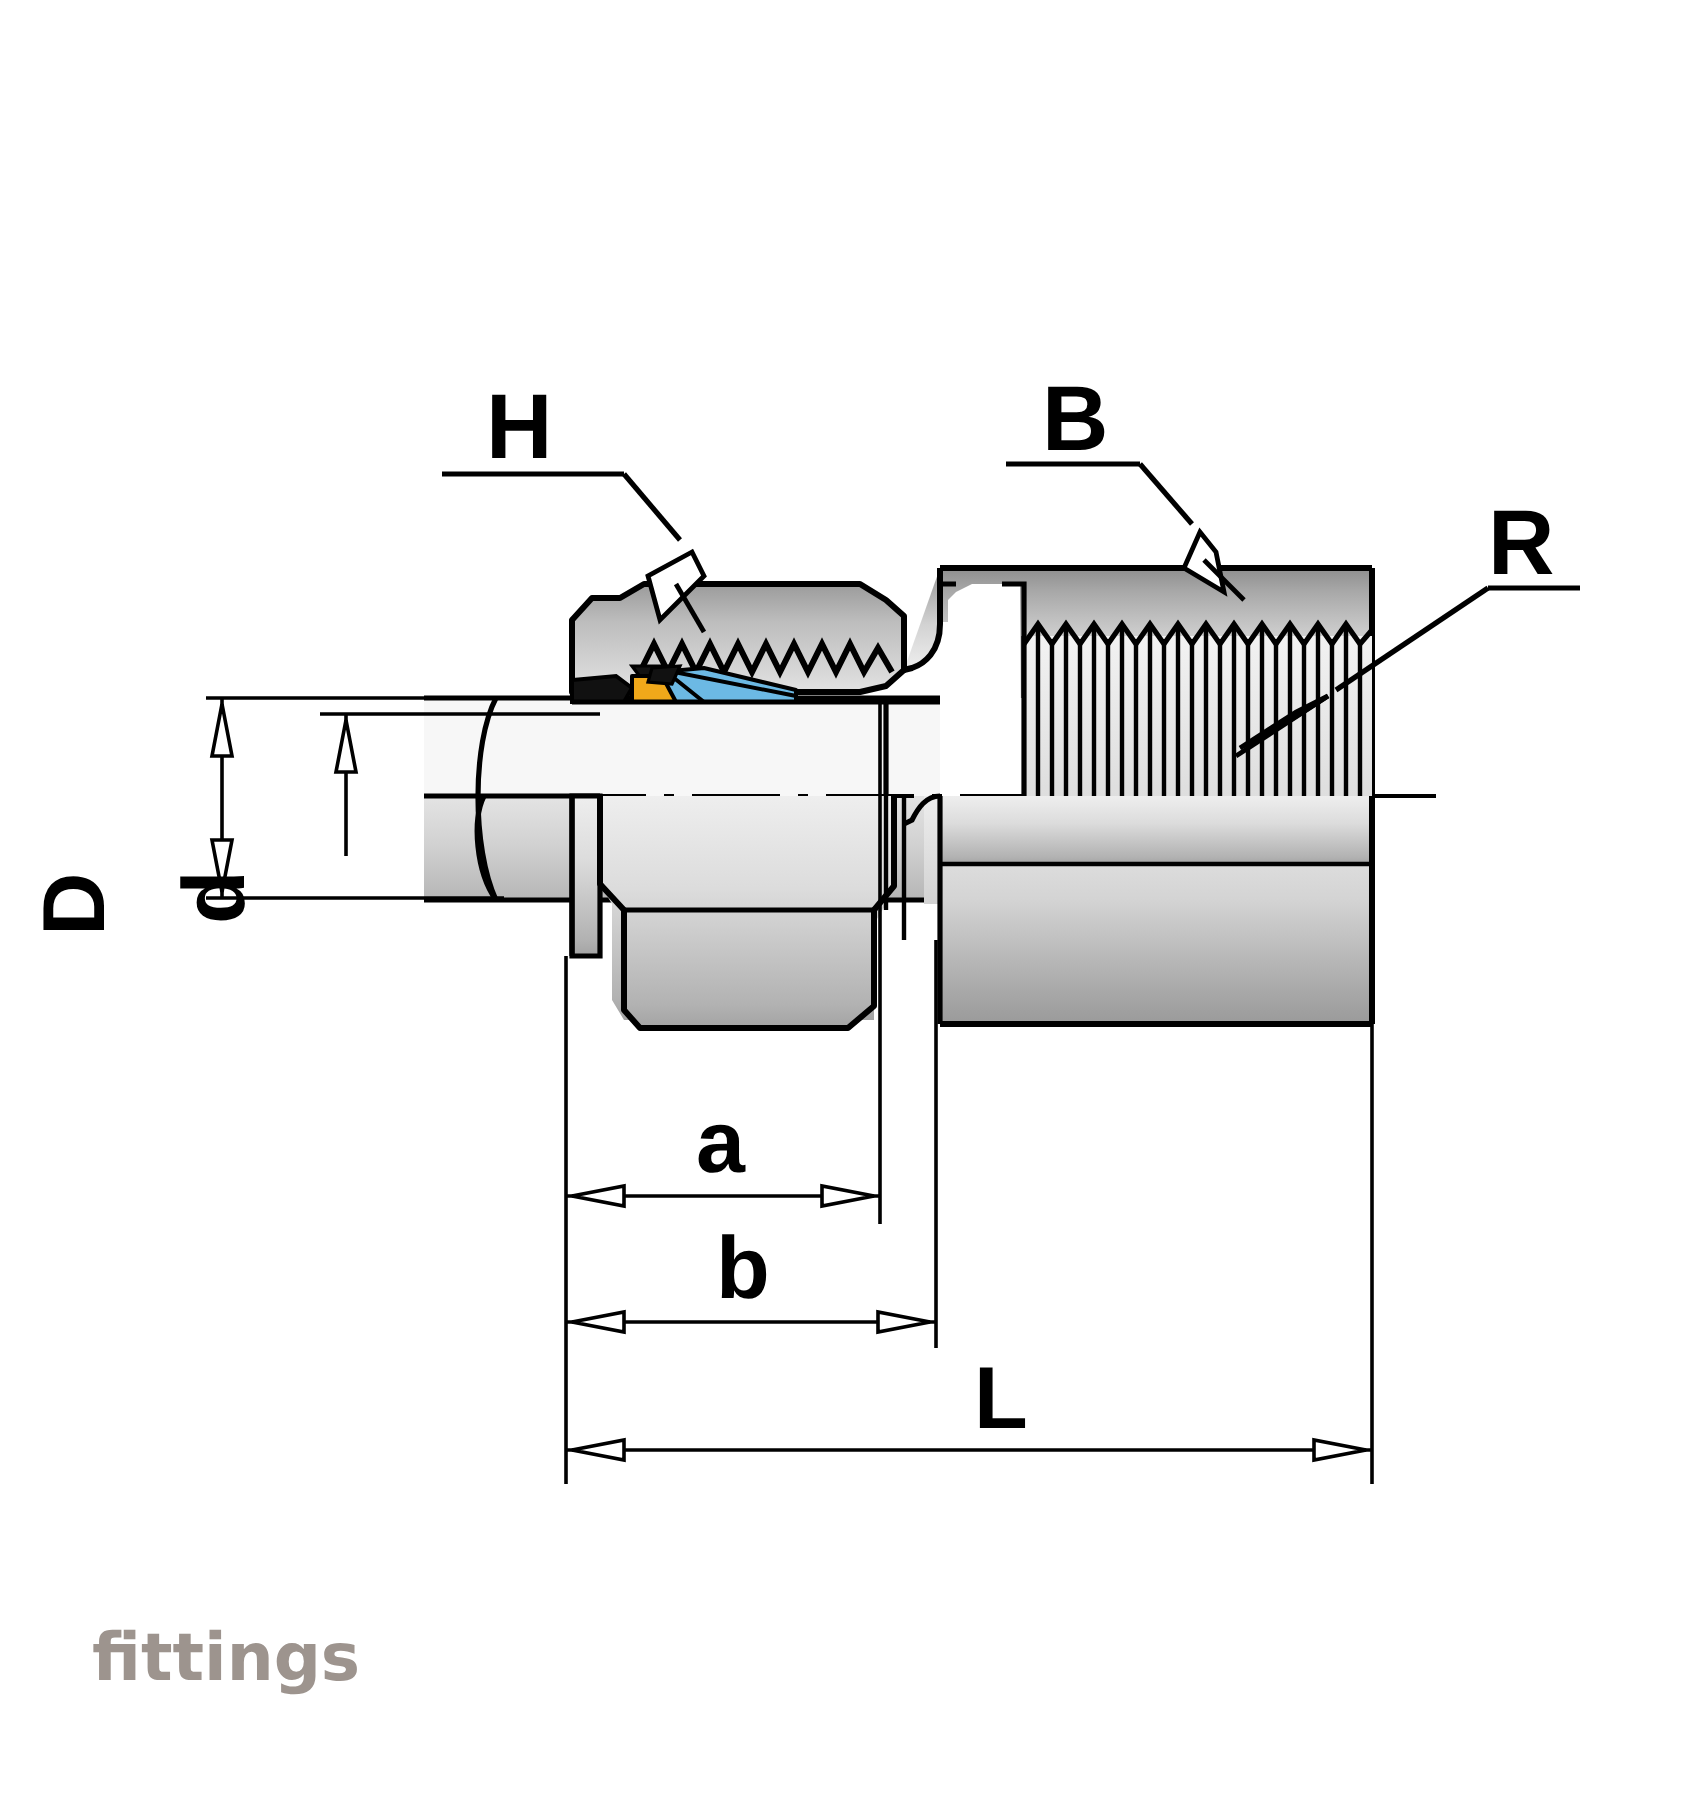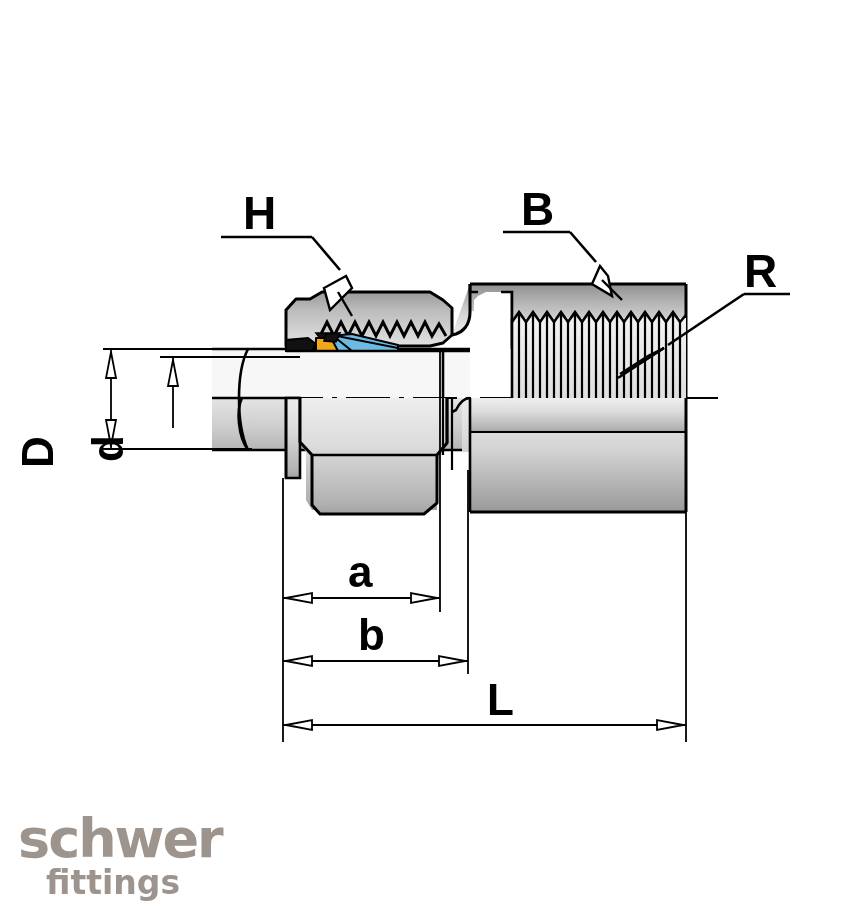--- a/index.html
+++ b/index.html
@@ -258,17 +258,16 @@
 
   <div class="lbl dim rot90" style="left:130px;top:418px;">d</div>
 
   <div class="lbl dim" style="left:348px;top:550px;">a</div>
 
   <div class="lbl dim" style="left:358px;top:613px;">b</div>
 
   <div class="lbl dim" style="left:487px;top:678px;">L</div>
 
   <div id="logo-block">
-    <div class="logo-word" id="logo-schwer">schwer</div>
     <div class="logo-word" id="logo-fittings">fittings</div>
   </div>
 
 </div>
 
 </body></html>

